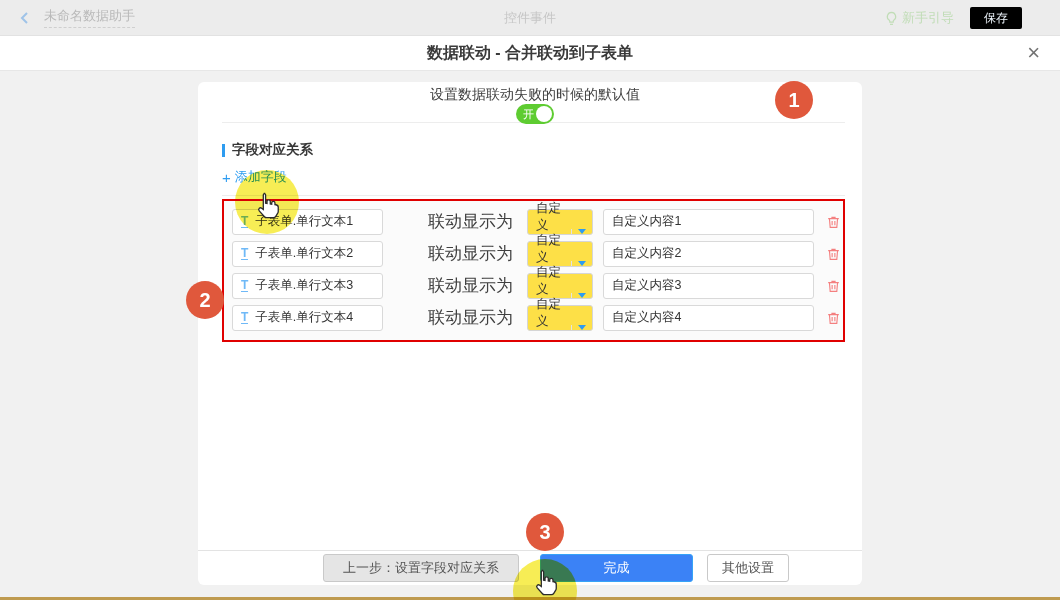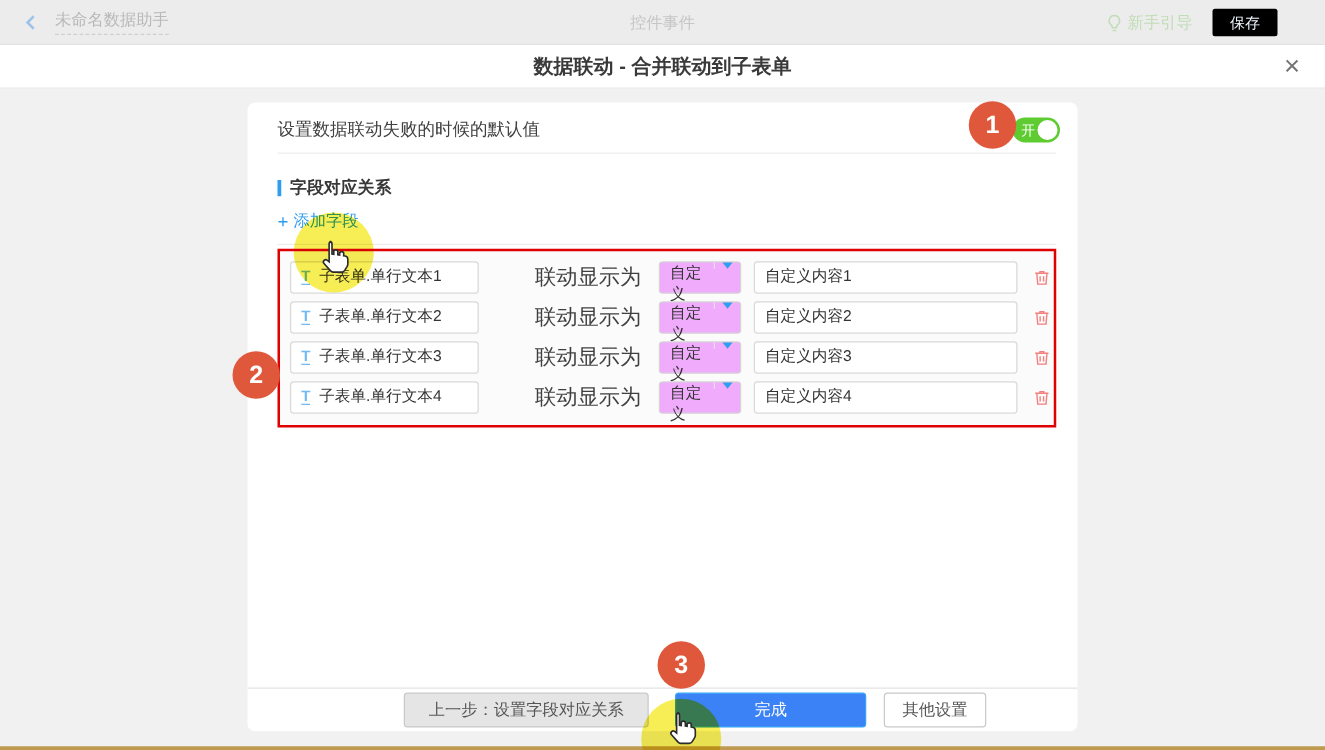--- a/index.html
+++ b/index.html
@@ -28,21 +28,21 @@
   .modal-title { position:absolute; left:0; right:0; top:0; height:35px;
                  display:flex; align-items:center; justify-content:center;
                  font-size:16px; font-weight:600; color:#3a3a3a; }
   .modal-close { position:absolute; right:20px; top:3px; font-size:22px; color:#737373;
                  background:none; border:none; cursor:pointer; line-height:28px; }
 
   
   .card { position:absolute; left:198px; top:82px; width:664px; height:503px;
           background:#fff; border-radius:6px; z-index:1; }
   .setting-row { height:40px; padding:4px 14px 0 24px;
-                 display:flex; align-items:center; justify-content:space-between; }
+                 display:flex; align-items:center; justify-content:space-between;flex-direction:column; }
   .setting-label { font-size:14px; color:#404040; }
   .toggle { width:38px; height:20px; border-radius:10px; background:#5ecc31;
             position:relative; cursor:pointer; flex:0 0 auto; }
   .toggle-text { position:absolute; left:7px; top:3px; font-size:11px; color:#fff; }
   .toggle-knob { position:absolute; right:2px; top:2px; width:16px; height:16px;
                  border-radius:50%; background:#fff; }
   .hr { border:none; border-top:1px solid #ededed; margin:0 17px 0 24px; }
   .section-title { margin:18px 0 0 24px; display:flex; align-items:center; }
   .section-bar { width:3px; height:13px; background:#2e9cf0; margin-right:7px; }
   .section-text { font-size:13.5px; font-weight:bold; color:#383838; }
@@ -58,23 +58,23 @@
   
   .rows-box { margin:3px 17px 0 24px; border:2px solid #e00000;
               background:#fbfbfb; padding:8px 0 3px 8px; }
   .map-row { height:26px; margin-bottom:6px; display:flex; align-items:center; }
   .field-input { width:160px; height:26px; background:#fff; border:1px solid #d9d9d9;
                  border-radius:3px; display:flex; align-items:center; gap:7px;
                  padding-left:8px; font-size:12.5px; color:#333; cursor:text; }
   .t-icon { color:#6fb9f7; font-size:12px; font-weight:bold;
             border-bottom:1px solid #6fb9f7; line-height:12px; }
   .link-label { margin-left:45px; font-size:17px; color:#404040; white-space:nowrap; }
-  .mode-select { margin-left:14px; width:70px; height:26px; background:#f0abfc;
+  .mode-select { margin-left:14px; width:70px; height:26px; background:#fde047;
                  border:1px solid #d5d5d5; border-radius:3px; display:flex;
-                 align-items:flex-start; cursor:pointer; }
+                 align-items:flex-end; cursor:pointer; }
   .select-text { flex:1; display:flex; align-items:center; padding-left:8px;
                  font-size:12.5px; color:#333; }
   .select-arrow { width:21px; border-left:1px solid #e2e2e2;
                   display:flex; align-items:center; justify-content:center; }
   .tri { width:0; height:0; border-left:4px solid transparent;
          border-right:4px solid transparent; border-top:5px solid #2e9cf0; }
   .value-input { margin-left:10px; width:224px; height:26px; border:1px solid #d9d9d9;
                  border-radius:3px; padding-left:8px; font-size:12.5px; color:#333;
                  font-family:"Liberation Sans","DejaVu Sans",sans-serif; }
   .trash-btn { margin-left:12px; background:none; border:none; cursor:pointer;

